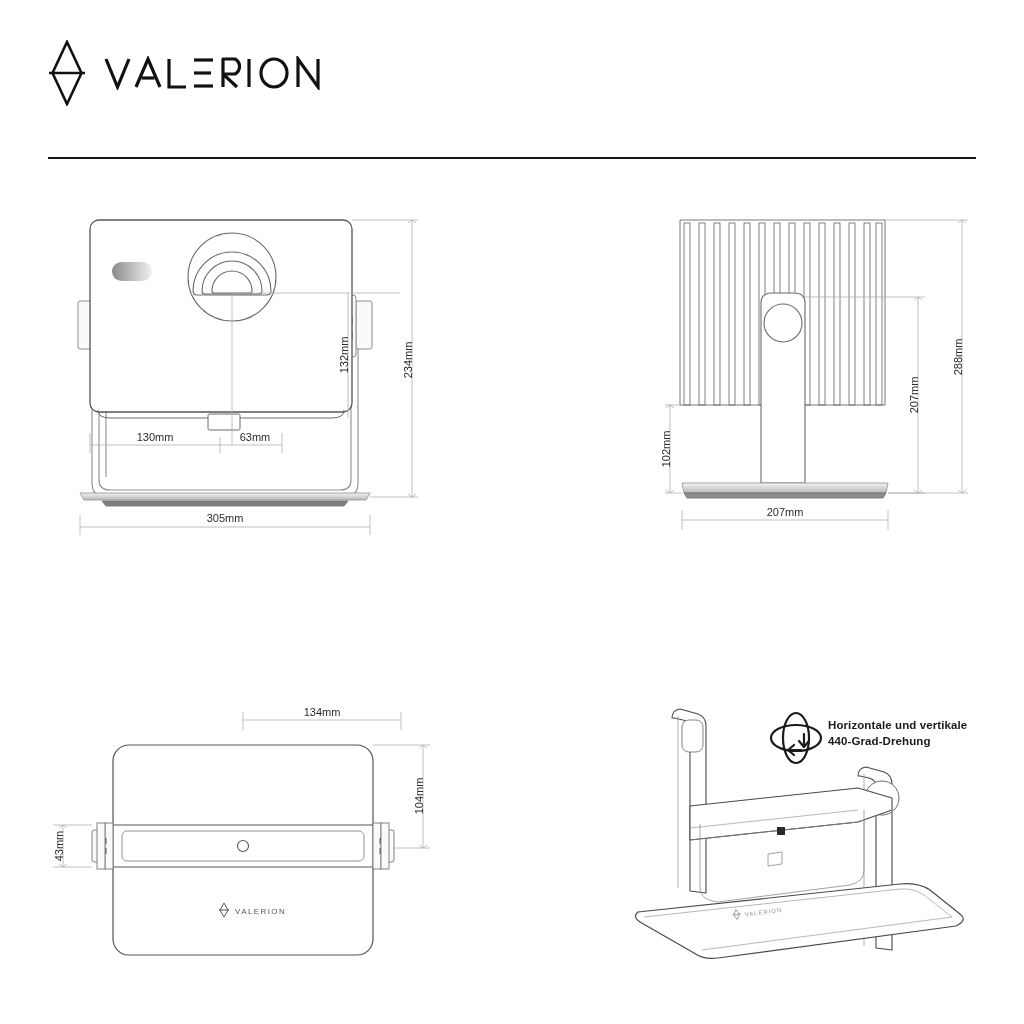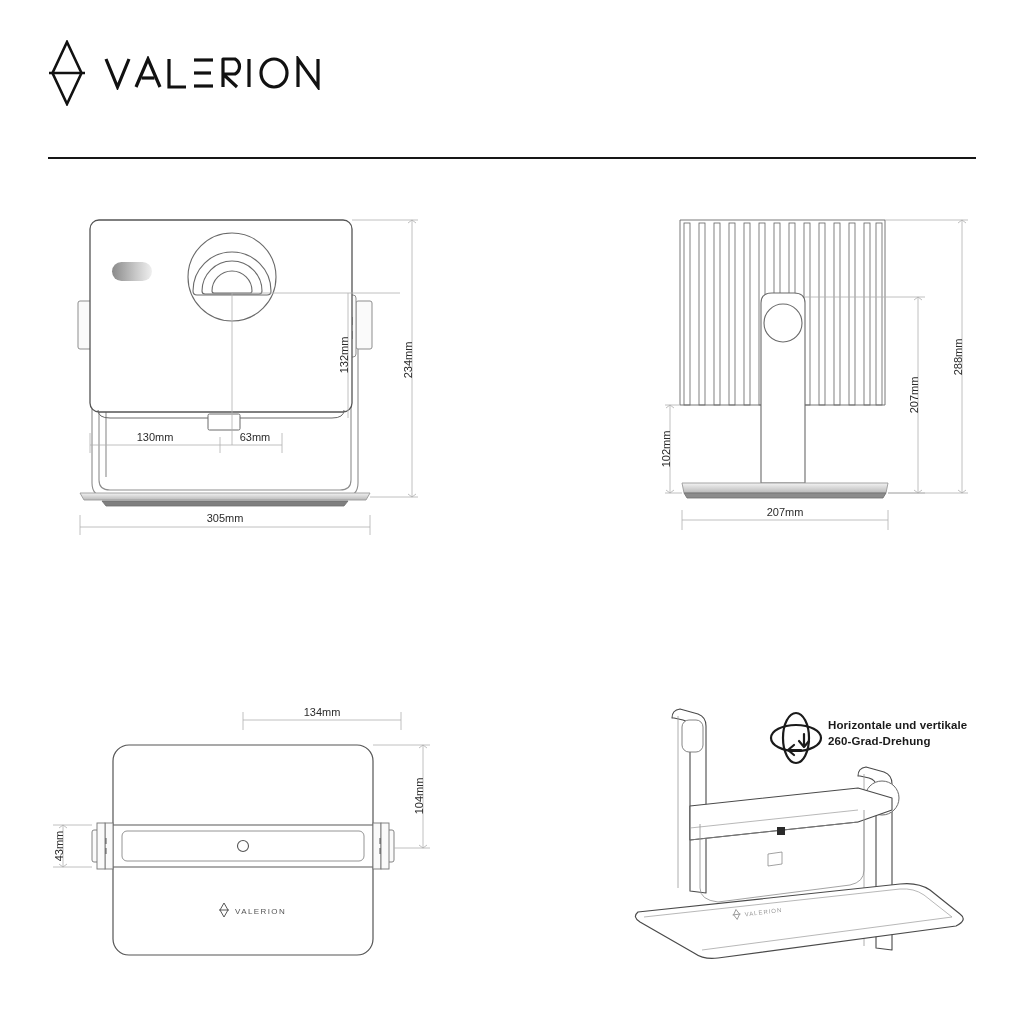--- a/index.html
+++ b/index.html
@@ -346,15 +346,15 @@
         <ellipse cx="28" cy="28" rx="25" ry="13"></ellipse>
         <path d="M36 24 L36 36"></path>
         <path d="M31 31 L36 37 L41 31" stroke-linejoin="round"></path>
         <path d="M33 40 L21 40"></path>
         <path d="M26 35 L20 40 L26 45" stroke-linejoin="round"></path>
       </g>
     </svg>
   </div>
 
   <div class="rot-note">Horizontale und vertikale
-260-Grad-Drehung</div>
+440-Grad-Drehung</div>
 
 </div>
 
 </body></html>

